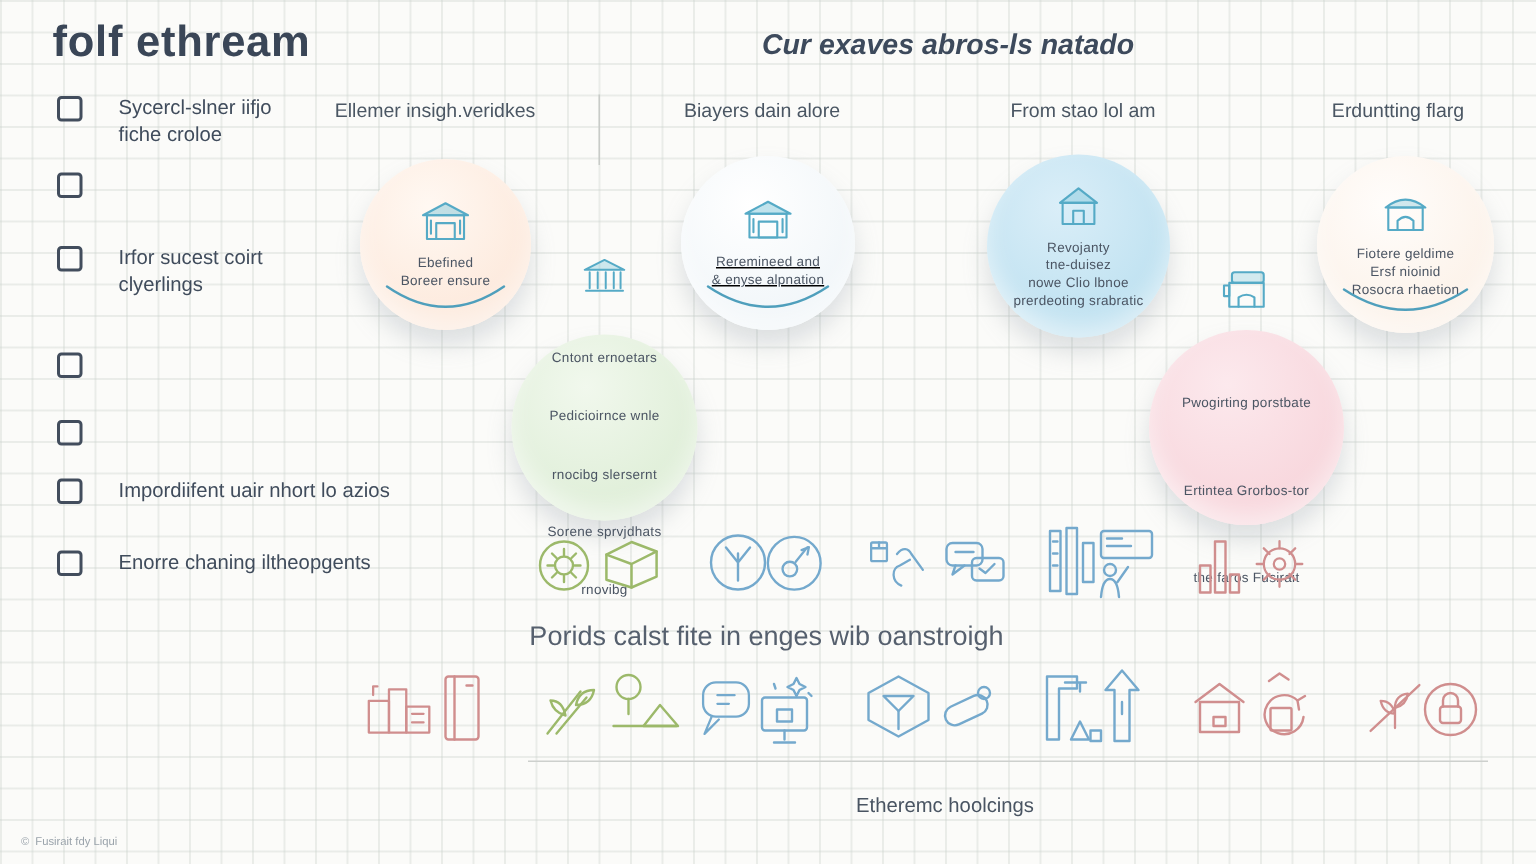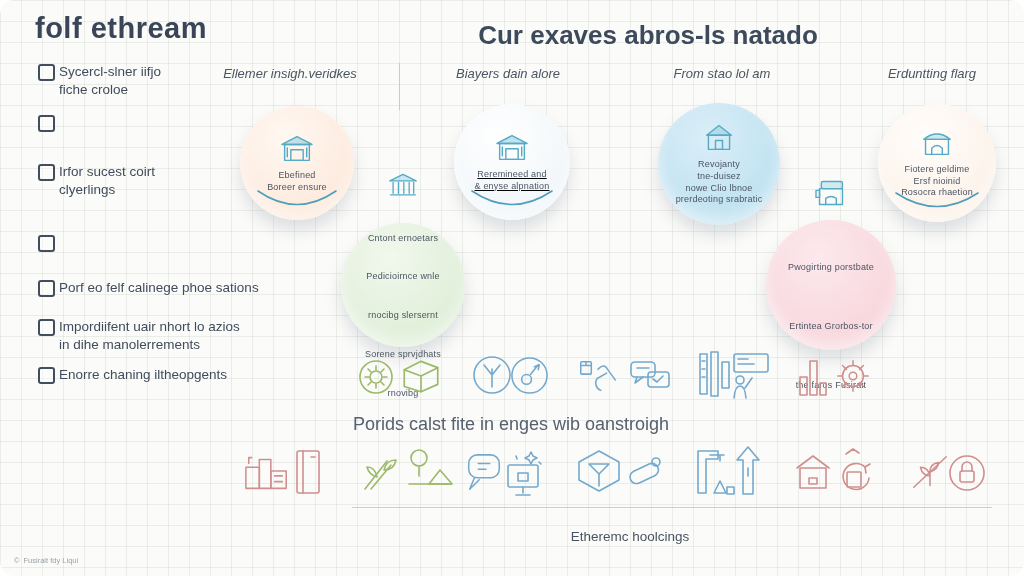--- a/index.html
+++ b/index.html
@@ -4,29 +4,28 @@
 <style>
   * { margin:0; padding:0; box-sizing:border-box; }
   html,body { width:1024px; height:576px; font-family:"Liberation Sans", sans-serif; }
   .canvas {
     position:relative; width:1024px; height:576px; overflow:hidden;
     background-color:#fbfbf9;
     background-image:
       linear-gradient(to right, rgba(205,212,206,.38) 1px, transparent 1px),
       linear-gradient(to bottom, rgba(205,212,206,.38) 1px, transparent 1px);
     background-size:21px 21px;
-    border-radius:15px;
   }
   .title { position:absolute; left:35px; top:12px; font-size:29px; font-weight:bold; color:#3a4657; letter-spacing:.5px; }
-  .subtitle { position:absolute; left:648px; top:20px; transform:translateX(-50%); font-size:26px; font-weight:600; color:#3d4a5c; white-space:nowrap; }
-  .col-header { position:absolute; top:66px; transform:translateX(-50%); font-size:13px; color:#4a5663; white-space:nowrap;font-style:italic; }
+  .subtitle { position:absolute; left:632px; top:20px; transform:translateX(-50%); font-size:19px; font-weight:600; color:#3d4a5c; white-space:nowrap;font-style:italic; }
+  .col-header { position:absolute; top:66px; transform:translateX(-50%); font-size:13px; color:#4a5663; white-space:nowrap; }
   .vdivider { position:absolute; left:399px; top:63px; width:1px; height:47px; background:#c8cbc8; }
   .hline { position:absolute; left:352px; top:507px; width:640px; height:1px; background:#cdd0cd; }
 
-  .check-item { position:absolute; left:38px; display:flex; align-items:flex-start; gap:4px; }
+  .check-item { position:absolute; left:38px; display:flex; align-items:flex-start; gap:24px; }
   .checkbox { flex:0 0 auto; width:17px; height:17px; border:2px solid #424d5d; border-radius:3px; margin-top:1px; background:rgba(255,255,255,.4); }
   .check-label { font-size:13.5px; color:#404c5c; line-height:1.35; }
   .cl { display:block; white-space:nowrap; }
 
   .bubble { position:absolute; border-radius:50%; display:flex; flex-direction:column; align-items:center; justify-content:center; text-align:center; padding:8px 10px;
     box-shadow:0 10px 16px rgba(140,152,163,.28), inset 0 -8px 14px rgba(255,255,255,.55); }
   .bub-peach { background:radial-gradient(circle at 40% 28%, #fff8f2, #fdeadd 68%, #f8dcc9); }
   .bub-white { background:radial-gradient(circle at 40% 28%, #ffffff, #f1f6f9 72%, #e6eef3);text-decoration:underline; }
   .bub-blue  { background:radial-gradient(circle at 40% 28%, #daeef8, #c0e2f1 68%, #a9d5e9); }
   .bub-cream { background:radial-gradient(circle at 40% 28%, #fffdfb, #fcf2e9 72%, #f4e4d6); }
@@ -79,29 +78,25 @@
     <span class="check-label">
       <span class="cl">Irfor sucest coirt</span>
       <span class="cl">clyerlings</span>
     </span>
   </div>
   <div class="check-item" style="top:234px">
     <span class="checkbox"></span>
   </div>
   <div class="check-item" style="top:279px">
     <span class="checkbox"></span>
-    <span class="check-label">
-      <span class="cl">Porf eo felf calinege phoe sations</span>
-    </span>
   </div>
   <div class="check-item" style="top:318px">
     <span class="checkbox"></span>
     <span class="check-label">
       <span class="cl">Impordiifent uair nhort lo azios</span>
-      <span class="cl">in dihe manolerrements</span>
     </span>
   </div>
   <div class="check-item" style="top:366px">
     <span class="checkbox"></span>
     <span class="check-label">
       <span class="cl">Enorre chaning iltheopgents</span>
     </span>
   </div>
 
   <div class="bubble bub-peach" style="left:240px;top:106px;width:114px;height:114px">

